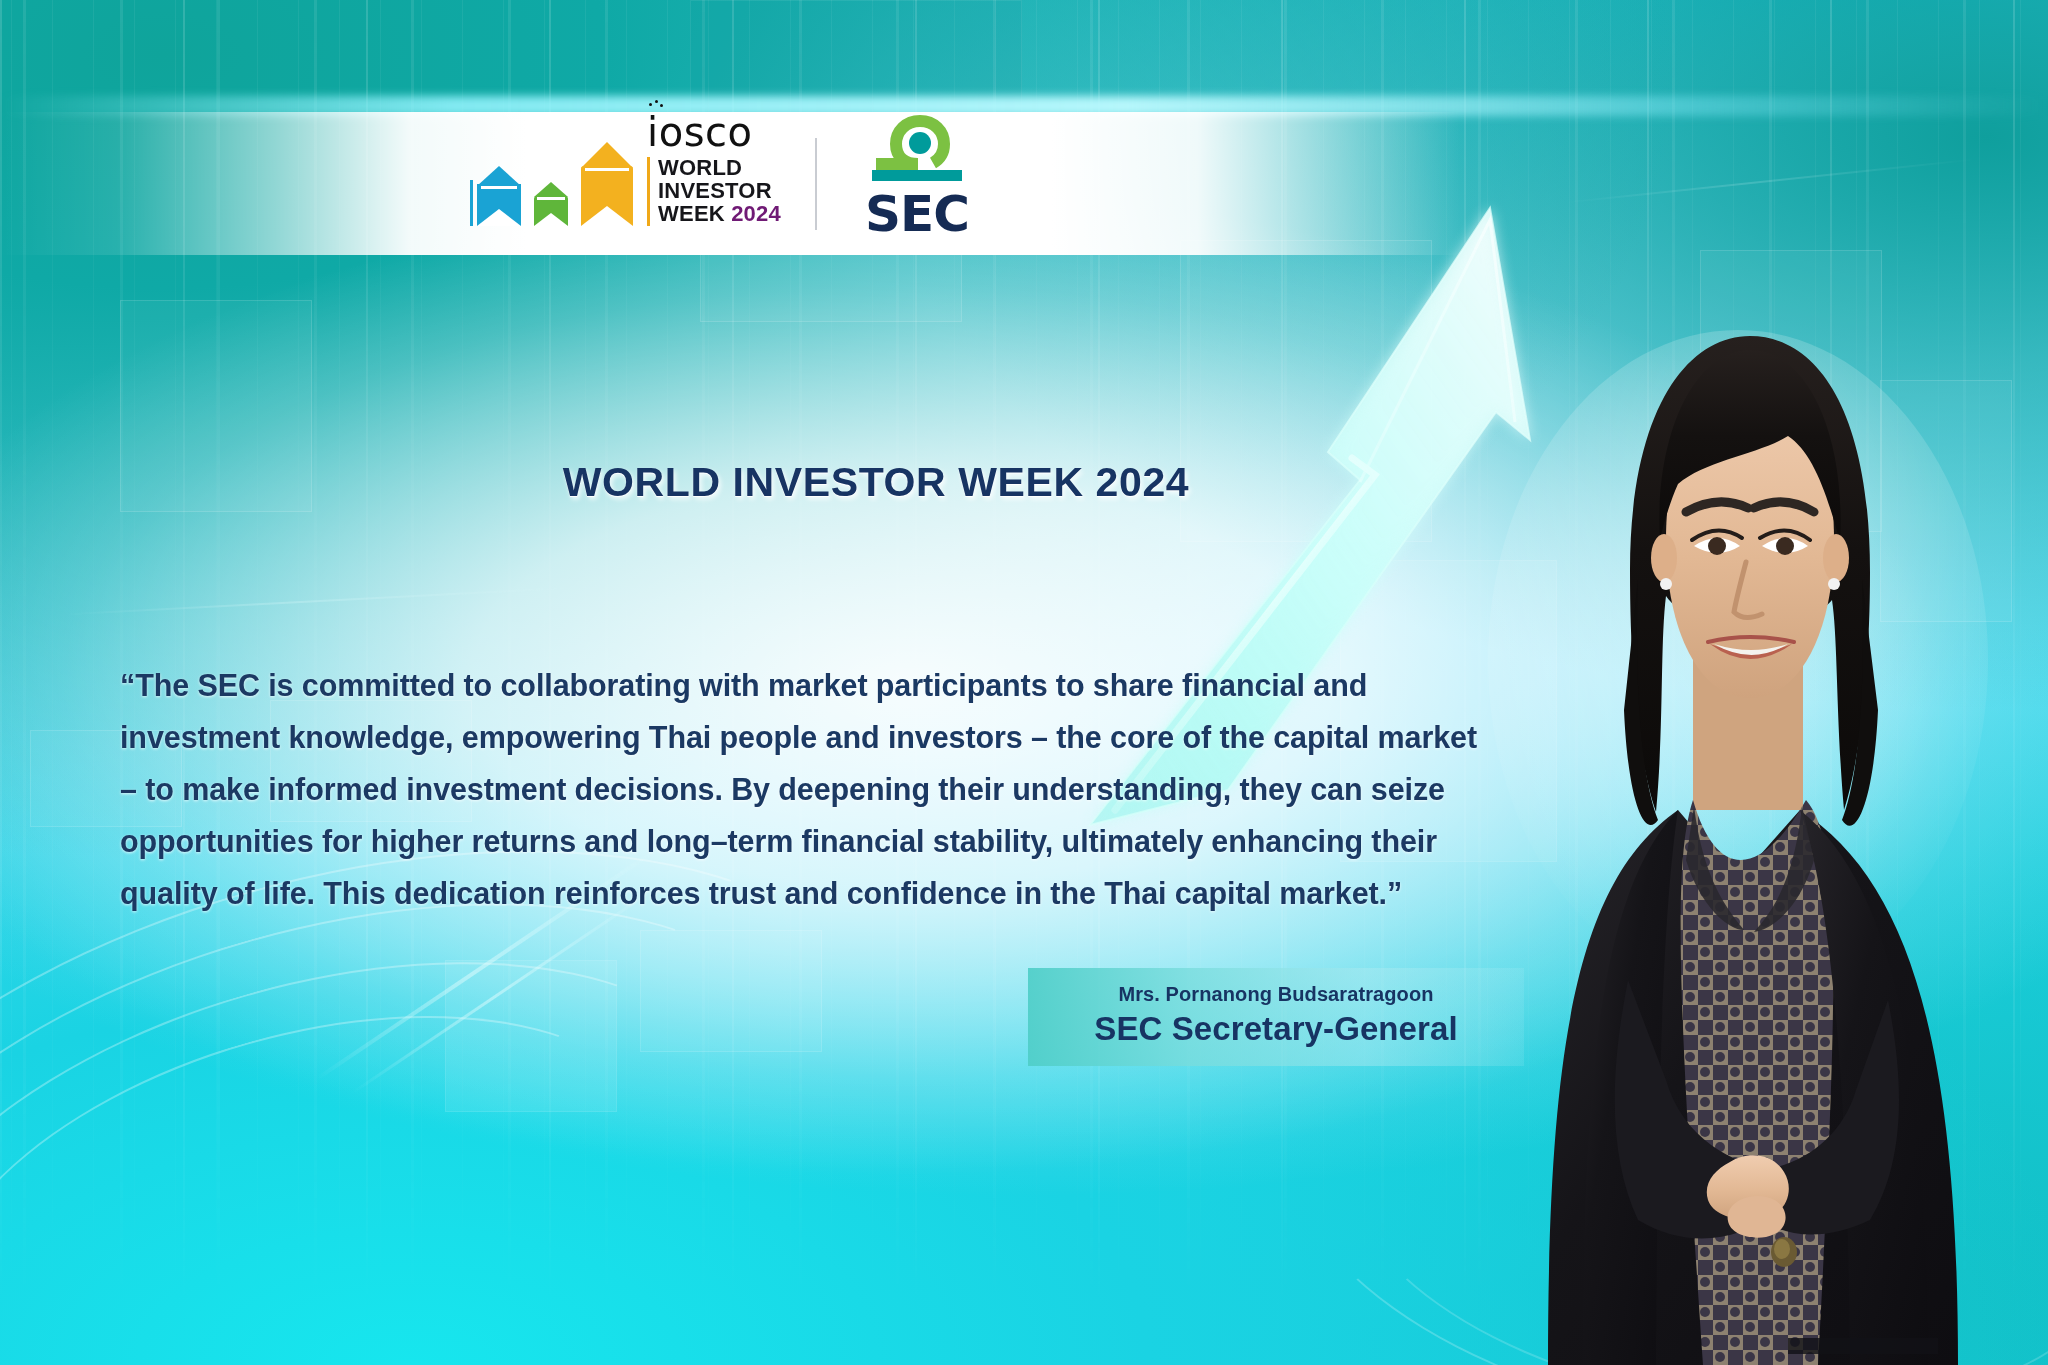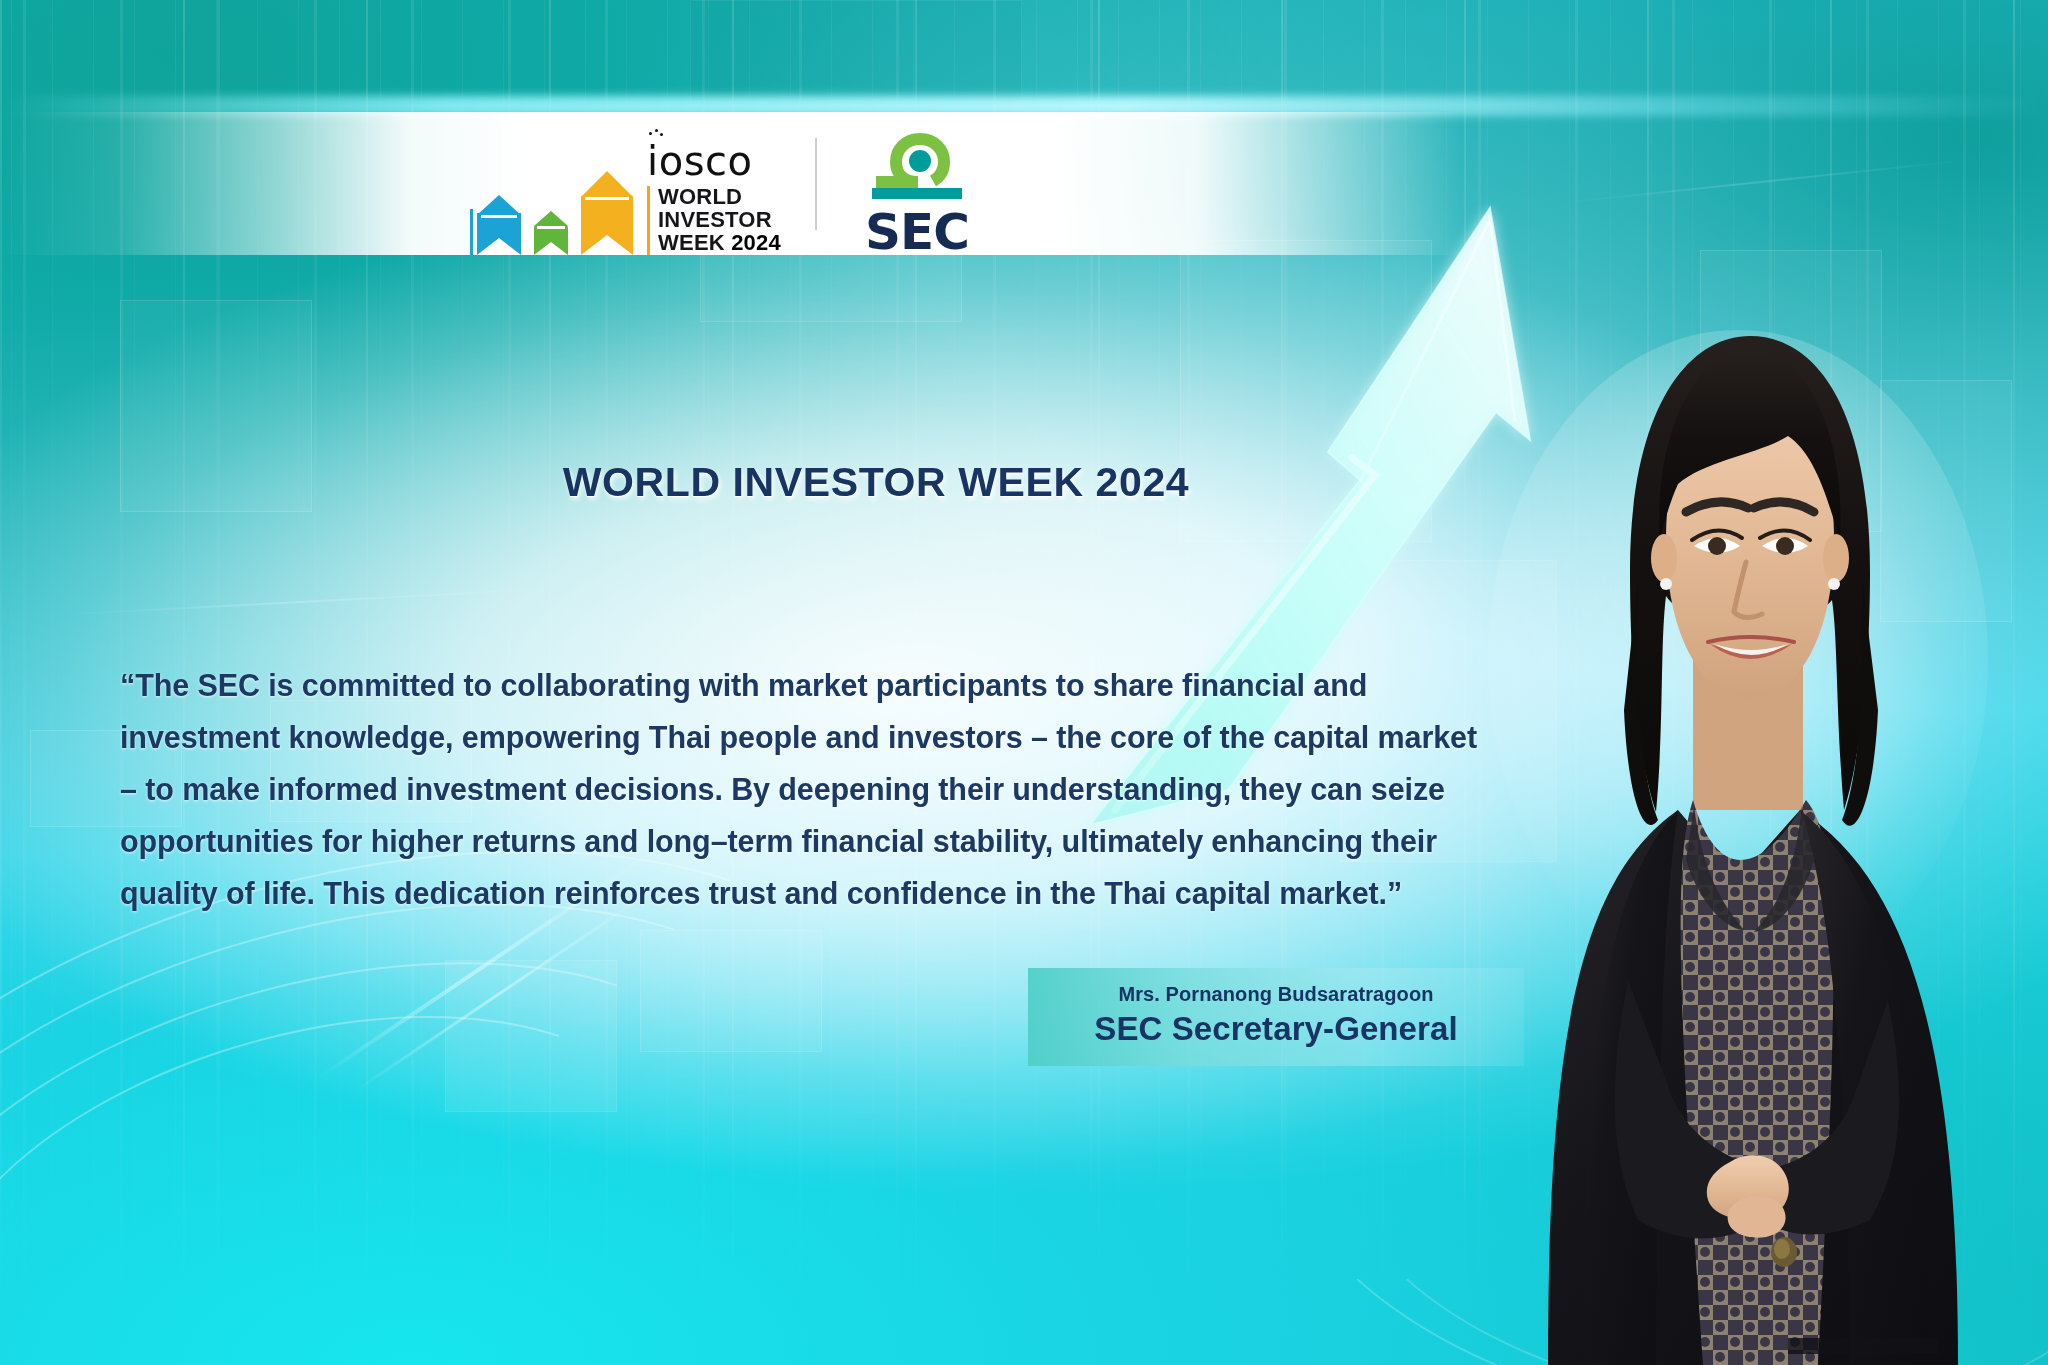--- a/index.html
+++ b/index.html
@@ -82,21 +82,21 @@
       rgba(255,255,255,0) 100%);
   }
   .band-glow{
     position:absolute;left:0;top:96px;width:2048px;height:20px;
     background:linear-gradient(90deg, rgba(120,240,255,0) 0%, rgba(150,245,255,.85) 22%, rgba(190,250,255,.95) 55%, rgba(140,240,255,.4) 82%, rgba(120,235,255,0) 100%);
     filter:blur(4px);
   }
 
   .logos{
     position:absolute;left:0;top:112px;width:1460px;height:143px;
-    display:flex;align-items:flex-end;justify-content:center;gap:0;
+    display:flex;align-items:flex-start;justify-content:center;gap:0;
   }
   .iosco-lockup{display:flex;align-items:flex-end;gap:14px;}
   .iosco-mark{display:flex;align-items:flex-end;gap:5px;height:84px;}
   .pencil{position:relative;width:0;}
   .pencil .body{position:absolute;bottom:0;border-radius:3px 3px 0 0;}
   .pencil .tip{position:absolute;width:0;height:0;border-style:solid;}
   .pencil .notch{position:absolute;background:#fff;}
   .pencil .chev{position:absolute;width:0;height:0;border-style:solid;border-color:transparent;}
   .pencil .leg{position:absolute;bottom:0;width:3px;background:currentColor;}
 
@@ -106,21 +106,21 @@
     font-family:"DejaVu Sans", sans-serif;
     position:relative;
   }
   .iosco-dots{position:absolute;left:2px;top:-9px;width:16px;height:10px;}
   .iosco-dots i{position:absolute;width:3px;height:3px;border-radius:50%;background:#111;}
   .iosco-sub{
     border-left:3px solid #f0a818;padding-left:8px;margin-top:5px;
     font-size:22px;font-weight:700;line-height:1.04;color:#16161a;letter-spacing:.2px;
     font-family:"Liberation Sans", sans-serif;
   }
-  .iosco-sub .yr{color:#000000;font-weight:700;}
+  .iosco-sub .yr{color:#701a75;font-weight:700;}
   .logo-div{width:2px;height:92px;background:#c9ccd2;margin:0 34px;align-self:center;}
 
   .sec-logo{display:flex;flex-direction:column;align-items:center;gap:8px;width:132px;}
   .sec-mark{position:relative;width:126px;height:74px;}
   .sec-word{
     font-size:50px;font-weight:900;letter-spacing:-1px;color:#152b54;
     font-family:"DejaVu Sans", sans-serif;line-height:.9;margin-top:-2px;
   }
 
   

